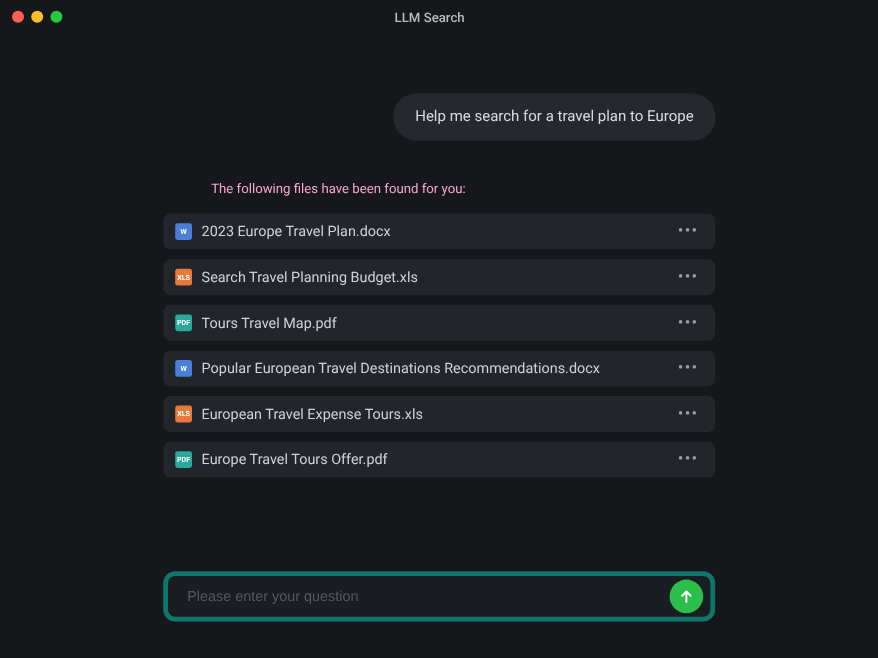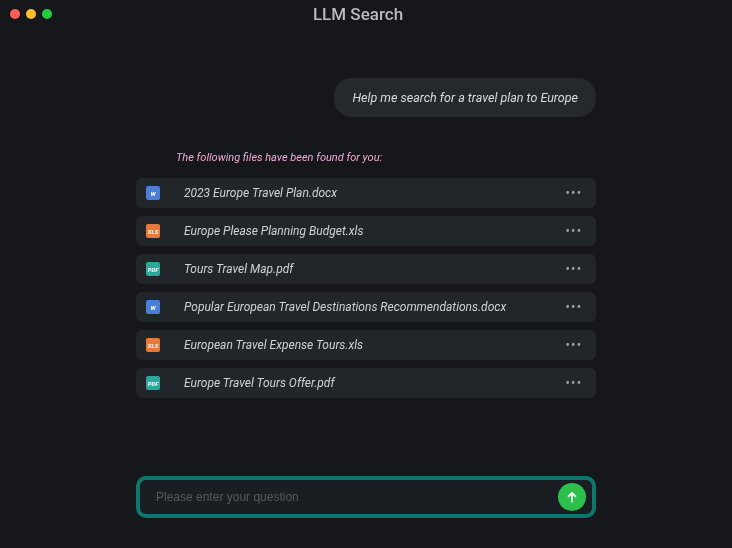--- a/index.html
+++ b/index.html
@@ -34,33 +34,32 @@
     }
     .tl-red { background: #ff5f56; }
     .tl-yellow { background: #ffbd2e; }
     .tl-green { background: #27c93f; }
     .window-title {
       position: absolute;
       left: 0;
       right: 16px;
       text-align: center;
       color: #b8bcc0;
-      font-size: 17px;
+      font-size: 11px;
       font-weight: 500;
       pointer-events: none;
     }
     .content {
       padding: 50px 0 0 0;
       display: flex;
       flex-direction: column;
       align-items: center;
     }
     .chat-area {
       width: 460px;
-      font-style: italic;
     }
     .user-bubble-row {
       display: flex;
       justify-content: flex-end;
       margin-bottom: 34px;
     }
     .user-bubble {
       background: #25282d;
       color: #d8dce0;
       padding: 12px 18px;
@@ -77,21 +76,21 @@
       display: flex;
       flex-direction: column;
       gap: 8px;
     }
     .file-item {
       background: #22252a;
       border-radius: 6px;
       padding: 8px 12px 8px 10px;
       display: flex;
       align-items: flex-end;
-      gap: 24px;
+      gap: 8px;
       cursor: pointer;
     }
     .file-icon {
       width: 14px;
       height: 14px;
       border-radius: 2px;
       display: flex;
       align-items: center;
       justify-content: center;
       font-size: 6px;
@@ -179,21 +178,21 @@
     </div>
     <div class="assistant-text">The following files have been found for you:</div>
     <div class="file-list" id="file-list">
         <div class="file-item">
           <div class="file-icon ic-docx">W</div>
           <div class="file-name">2023 Europe Travel Plan.docx</div>
           <div class="more-dots">•••</div>
         </div>
         <div class="file-item">
           <div class="file-icon ic-xls">XLS</div>
-          <div class="file-name">Europe Please Planning Budget.xls</div>
+          <div class="file-name">Search Travel Planning Budget.xls</div>
           <div class="more-dots">•••</div>
         </div>
         <div class="file-item">
           <div class="file-icon ic-pdf">PDF</div>
           <div class="file-name">Tours Travel Map.pdf</div>
           <div class="more-dots">•••</div>
         </div>
         <div class="file-item">
           <div class="file-icon ic-docx">W</div>
           <div class="file-name">Popular European Travel Destinations Recommendations.docx</div>

